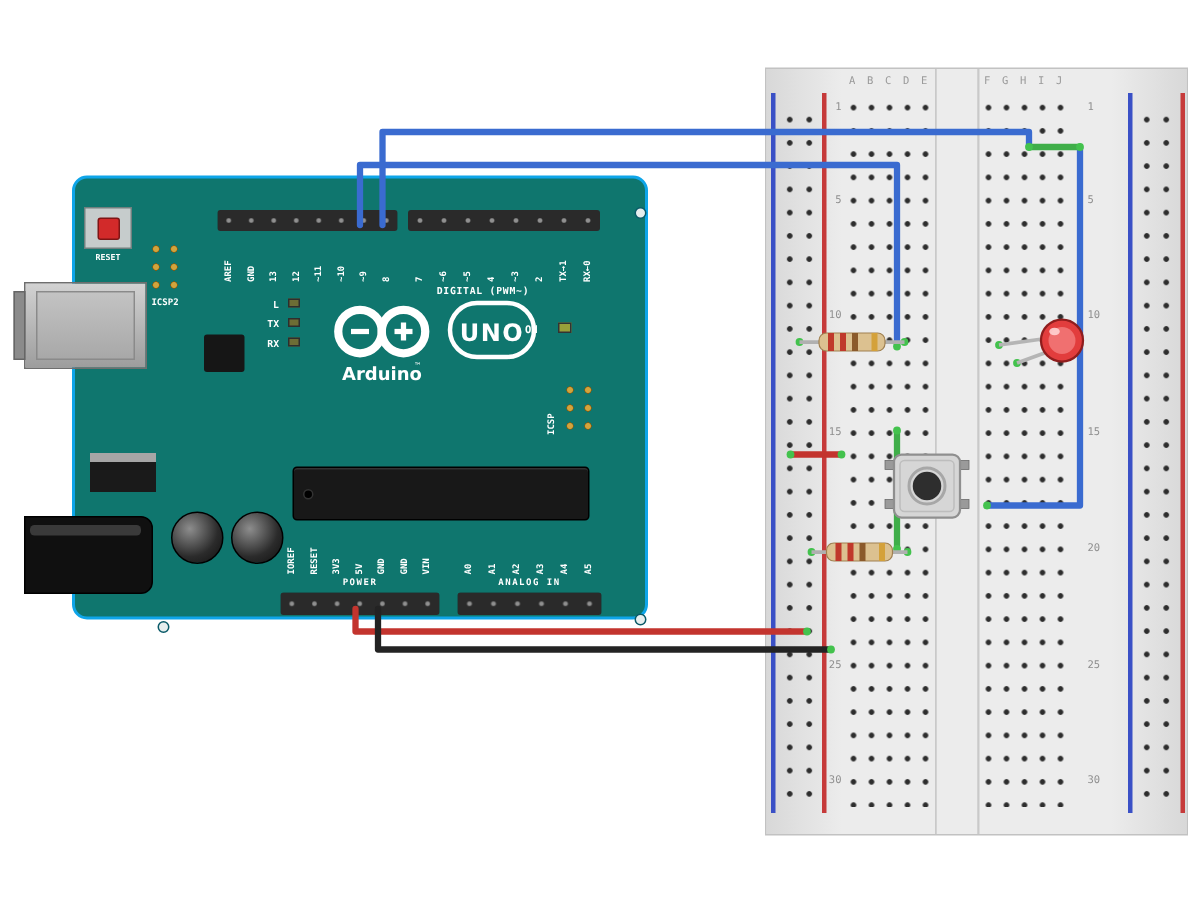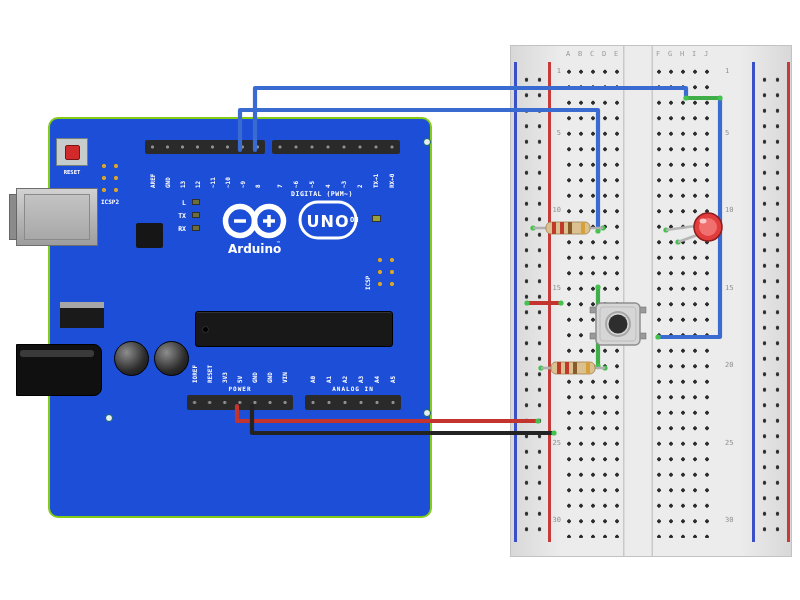--- a/index.html
+++ b/index.html
@@ -1,21 +1,21 @@
 <!DOCTYPE html>
 <html><head>
 <meta charset="utf-8">
 <style>
   html,body{margin:0;padding:0;width:800px;height:600px;background:#ffffff;overflow:hidden;
             font-family:"DejaVu Sans",sans-serif;}
   .canvas{position:absolute;left:0;top:0;width:800px;height:600px;}
 
   
-  .arduino{position:absolute;left:48px;top:117px;width:384px;height:401px;background:#1d4ed8;
-           border:2px solid #84cc16;border-radius:10px;box-sizing:border-box;}
+  .arduino{position:absolute;left:48px;top:117px;width:384px;height:296px;background:#0f766e;
+           border:2px solid #0ea5e9;border-radius:10px;box-sizing:border-box;}
   .arduino *{box-sizing:border-box;}
   .usb{position:absolute;left:-34px;top:69px;width:82px;height:58px;
        background:linear-gradient(180deg,#d2d2d2,#9d9d9d);border:1px solid #6e6e6e;}
   .usb-inner{position:absolute;left:7px;top:5px;right:7px;bottom:5px;border:1px solid #8a8a8a;
              background:linear-gradient(180deg,#c3c3c3,#a8a8a8);}
   .usb-cap{position:absolute;left:-41px;top:75px;width:8px;height:46px;background:#8b8b8b;border:1px solid #666;}
   .jack{position:absolute;left:-34px;top:225px;width:86px;height:52px;background:#101010;
         border:1px solid #000;border-radius:0 8px 8px 0;}
   .jack-hl{position:absolute;left:-30px;top:231px;width:74px;height:7px;background:#3a3a3a;border-radius:3px;}
   .reset-outer{position:absolute;left:6px;top:19px;width:32px;height:28px;background:#c6cccc;border:1px solid #70807f;}

